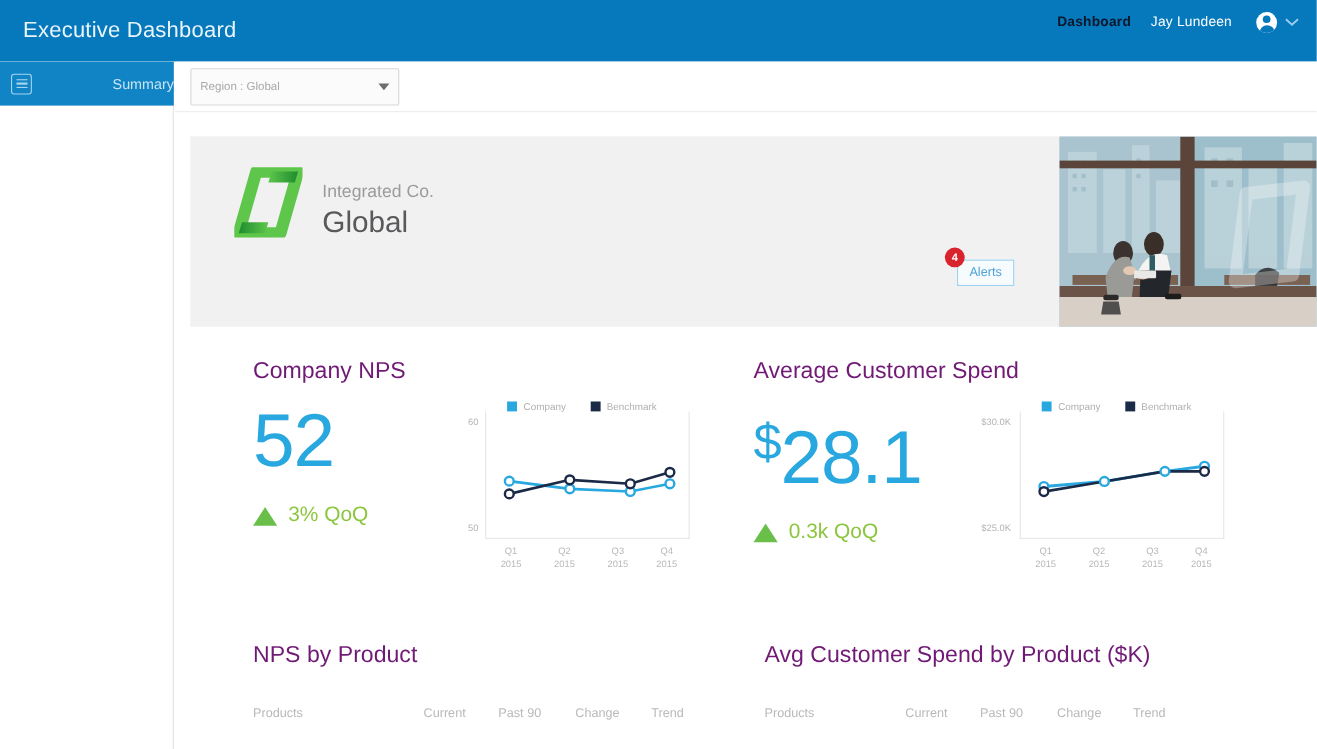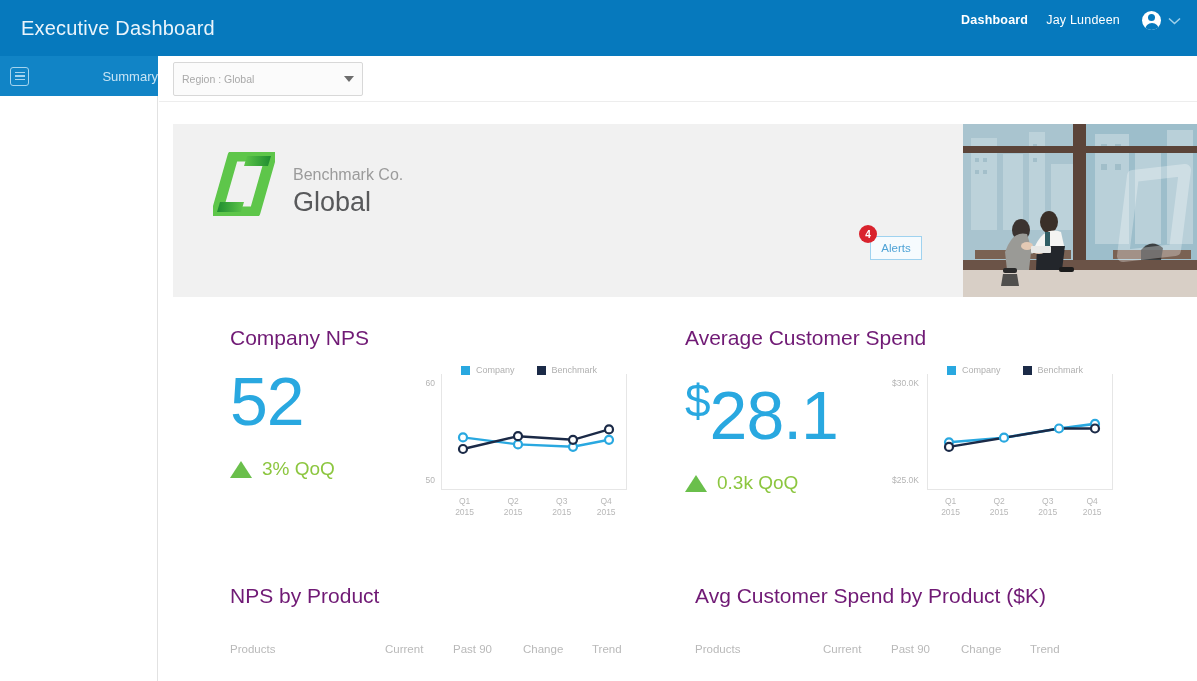--- a/index.html
+++ b/index.html
@@ -17,21 +17,21 @@
   }
   .app-title {
     color: #eaf4fb; font-size: 20px; font-weight: 400;
     letter-spacing: .2px; margin-left: 21px;
   }
   .topbar-right {
     margin-left: auto; display: flex; align-items: center;
     margin-right: 16px; margin-top: -16px;
   }
   .nav-dashboard {
-    color: #ffffff; font-size: 12.5px; font-weight: bold; letter-spacing: .2px;
+    color: #0f172a; font-size: 12.5px; font-weight: bold; letter-spacing: .2px;
   }
   .nav-user {
     color: #ffffff; font-size: 12.5px; margin-left: 18px; letter-spacing: .2px;
   }
   .avatar-wrap { display: flex; align-items: center; margin-left: 22px; }
   .avatar-circle {
     width: 19px; height: 19px; border-radius: 50%;
     background: #ffffff; position: relative; overflow: hidden;
   }
   .avatar-circle::before {
@@ -132,21 +132,21 @@
   .spark { position: relative; }
   .spark-ylab {
     position: absolute; font-size: 8.5px; color: #b4b4b4; text-align: right;
     width: 34px;
   }
   .spark-box {
     position: absolute; border-left: 1px solid #e6e6e6;
     border-bottom: 1px solid #e6e6e6; border-right: 1px solid #e6e6e6;
   }
   .legend { position: absolute; display: flex; gap: 22px; }
-  .leg { display: flex; align-items: center; gap: 6px; }
+  .leg { display: flex; align-items: flex-start; gap: 6px; }
   .leg-sw { width: 9px; height: 9px; }
   .leg-tx { font-size: 9px; color: #b0b0b0; }
   .xlabels { position: absolute; display: flex; }
   .xlab {
     font-size: 8.5px; color: #b8b8b8; text-align: center; line-height: 11px;
   }
 
   
   .tables { position: absolute; left: 0; top: 528px; width: 1038px; }
   .tbl { position: absolute; top: 0; }
@@ -209,21 +209,21 @@
               <stop offset="1" stop-color="#5ec64a"></stop>
           </linearGradient>
         </defs>
         <path d="M20 4 L58 4 L42 60 L4 60 Z" fill="none" stroke="#5ec64a" stroke-width="11" stroke-linejoin="round"></path>
         <path d="M34 4 L58 4 L55 14 L31 14 Z" fill="url(#lg1)"></path>
         <path d="M4 60 L28 60 L31 50 L7 50 Z" fill="url(#lg2)"></path>
       </svg>
     </span>
 
     <div class="hero-text">
-      <div class="hero-sub">Benchmark Co.</div>
+      <div class="hero-sub">Integrated Co.</div>
       <div class="hero-main">Global</div>
     </div>
 
     <div class="alerts-wrap">
       <div class="alerts-btn">
         <span>Alerts</span>
       </div>
       <div class="alert-badge">4</div>
     </div>
 

